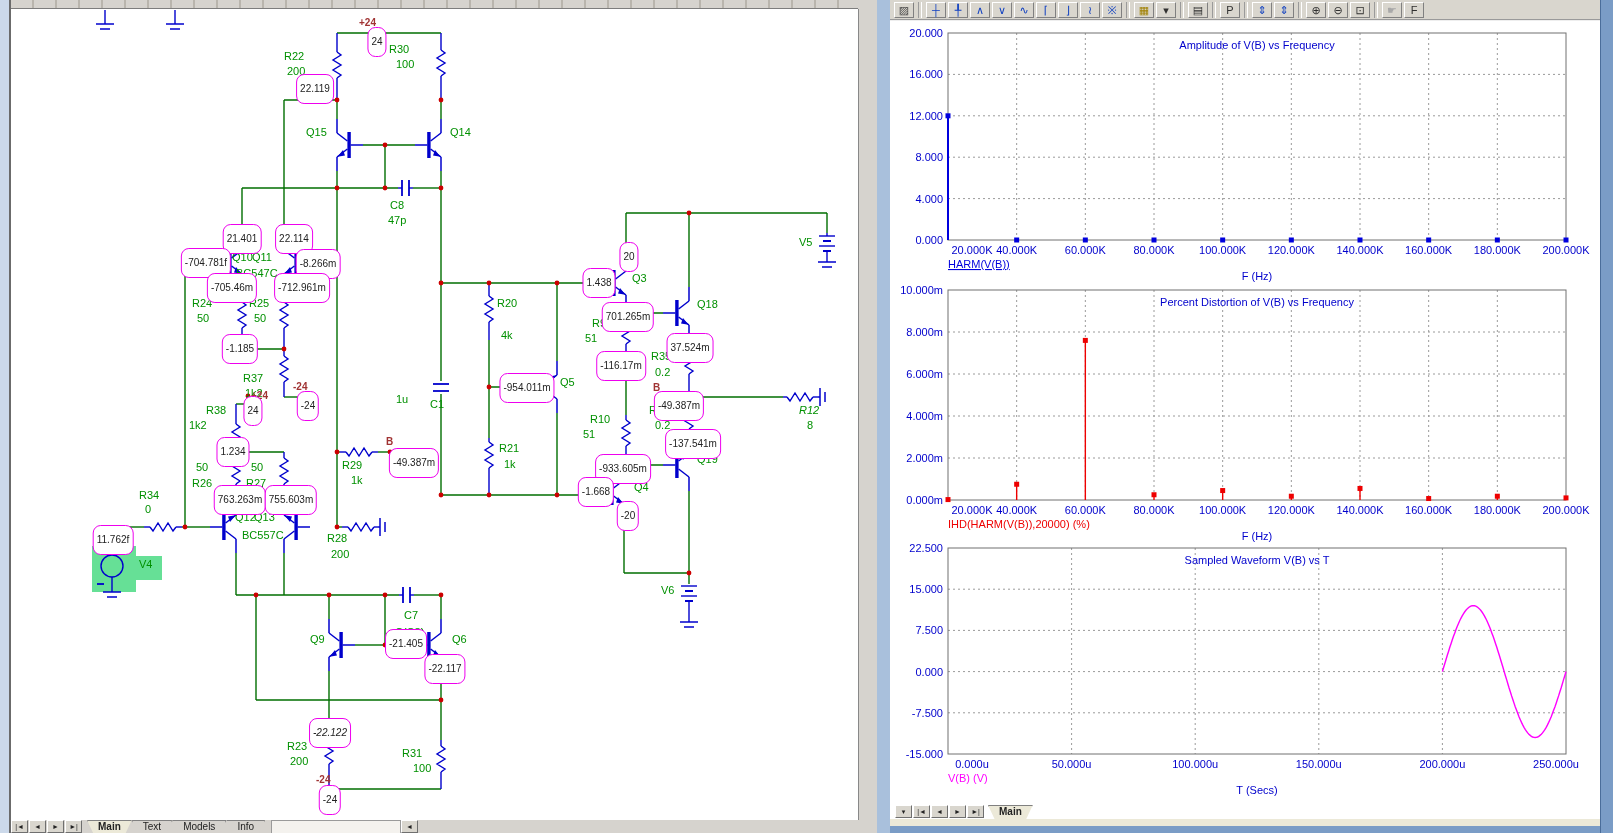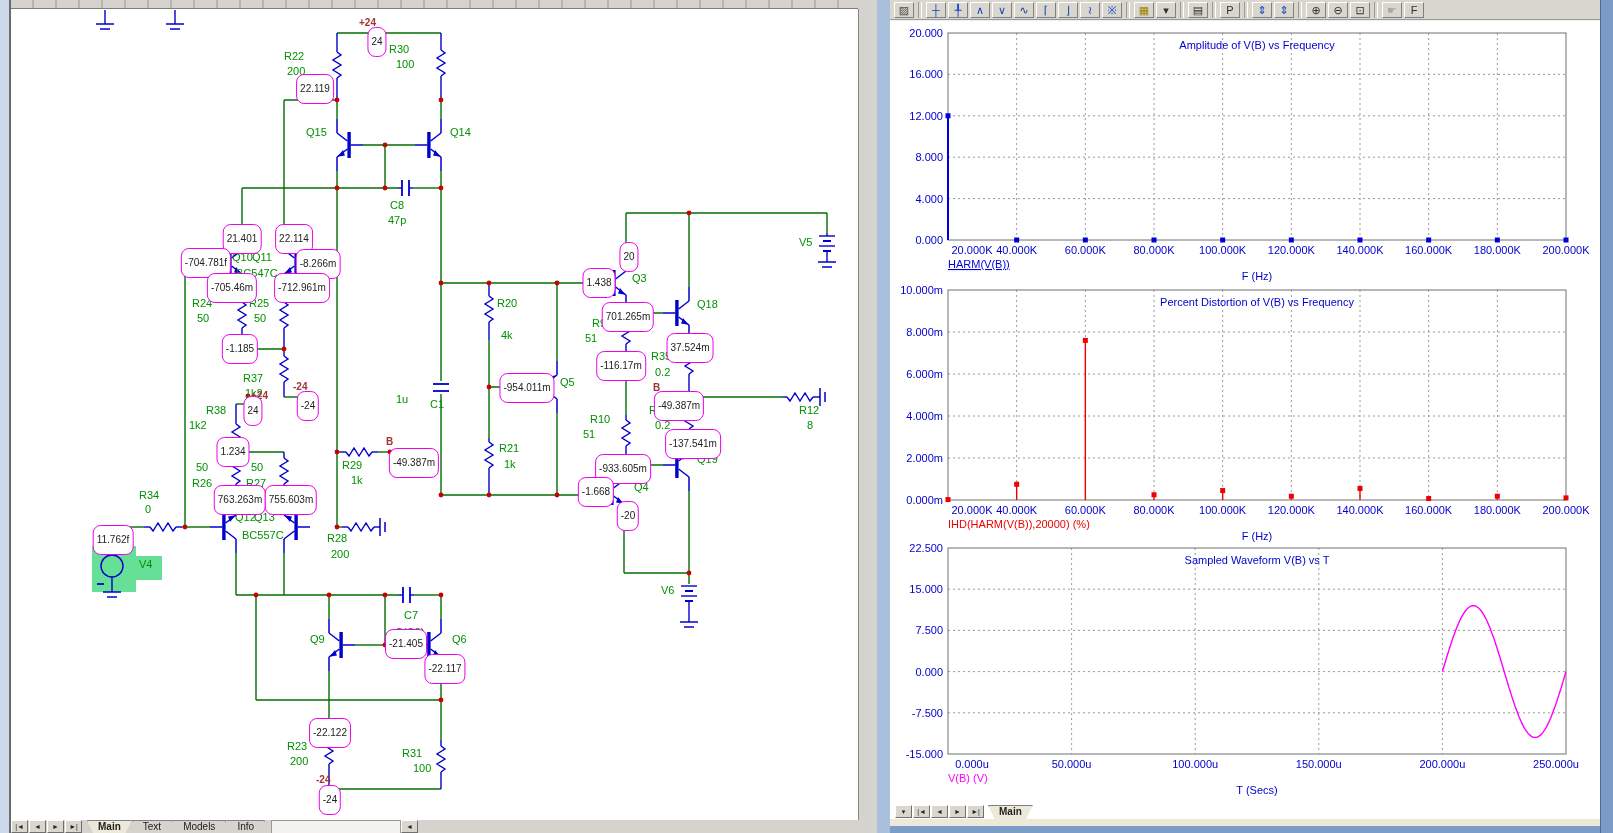--- a/index.html
+++ b/index.html
@@ -353,21 +353,21 @@
         <span class="sch-lbl" style="left: 585px; top: 332px;">51</span>
         <span class="sch-lbl" style="left: 697px; top: 298px;">Q18</span>
         <span class="sch-lbl" style="left: 651px; top: 350px;">R35</span>
         <span class="sch-lbl" style="left: 655px; top: 366px;">0.2</span>
         <span class="sch-lbl" style="left: 649px; top: 404px;">R36</span>
         <span class="sch-lbl" style="left: 655px; top: 419px;">0.2</span>
         <span class="sch-lbl" style="left: 697px; top: 453px;">Q19</span>
         <span class="sch-lbl" style="left: 590px; top: 413px;">R10</span>
         <span class="sch-lbl" style="left: 583px; top: 428px;">51</span>
         <span class="sch-lbl" style="left: 634px; top: 481px;">Q4</span>
-        <span class="sch-lbl" style="left: 799px; top: 404px;">R12</span>
+        <span class="sch-lbl" style="left: 799px; top: 404px; font-style: italic;">R12</span>
         <span class="sch-lbl" style="left: 807px; top: 419px;">8</span>
         <span class="sch-lbl" style="left: 799px; top: 236px;">V5</span>
         <span class="sch-lbl" style="left: 661px; top: 584px;">V6</span>
         <span class="sch-lbl" style="left: 310px; top: 633px;">Q9</span>
         <span class="sch-lbl" style="left: 452px; top: 633px;">Q6</span>
         <span class="sch-lbl" style="left: 404px; top: 609px;">C7</span>
         <span class="sch-lbl" style="left: 395px; top: 626px;">C(C8)</span>
         <span class="sch-lbl" style="left: 287px; top: 740px;">R23</span>
         <span class="sch-lbl" style="left: 290px; top: 755px;">200</span>
         <span class="sch-lbl" style="left: 402px; top: 747px;">R31</span>
@@ -400,21 +400,21 @@
         <span class="sch-bub" style="left: 628px; top: 317px;">701.265m</span>
         <span class="sch-bub" style="left: 621px; top: 366px;">-116.17m</span>
         <span class="sch-bub" style="left: 690px; top: 348px;">37.524m</span>
         <span class="sch-bub" style="left: 679px; top: 406px;">-49.387m</span>
         <span class="sch-bub" style="left: 693px; top: 444px;">-137.541m</span>
         <span class="sch-bub" style="left: 623px; top: 469px;">-933.605m</span>
         <span class="sch-bub" style="left: 596px; top: 492px;">-1.668</span>
         <span class="sch-bub" style="left: 628px; top: 516px;">-20</span>
         <span class="sch-bub" style="left: 406px; top: 644px;">-21.405</span>
         <span class="sch-bub" style="left: 445px; top: 669px;">-22.117</span>
-        <span class="sch-bub" style="left: 330px; top: 733px;">-22.122</span>
+        <span class="sch-bub" style="left: 330px; top: 733px; font-style: italic;">-22.122</span>
         <span class="sch-bub" style="left: 330px; top: 800px;">-24</span>
       </div>
 
     <div id="lw-tabrow" class="tabrow">
       <span id="lw-navs" style="display:flex;">
           <button class="navbtn">|◄</button>
           <button class="navbtn">◄</button>
           <button class="navbtn">►</button>
           <button class="navbtn">►|</button>
         </span>

